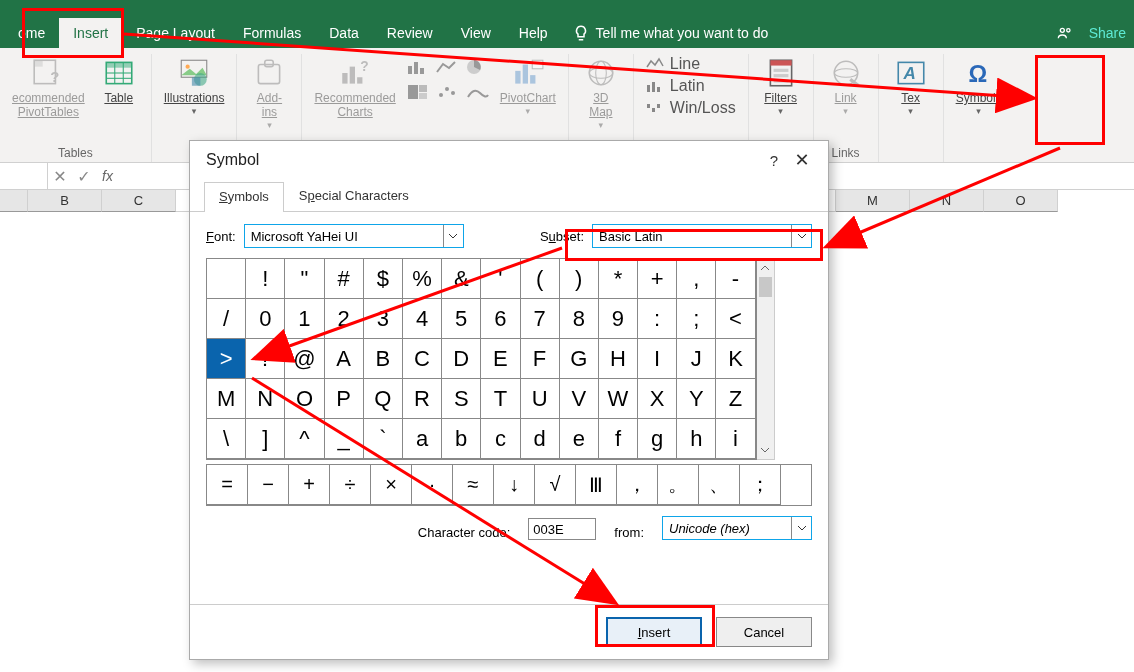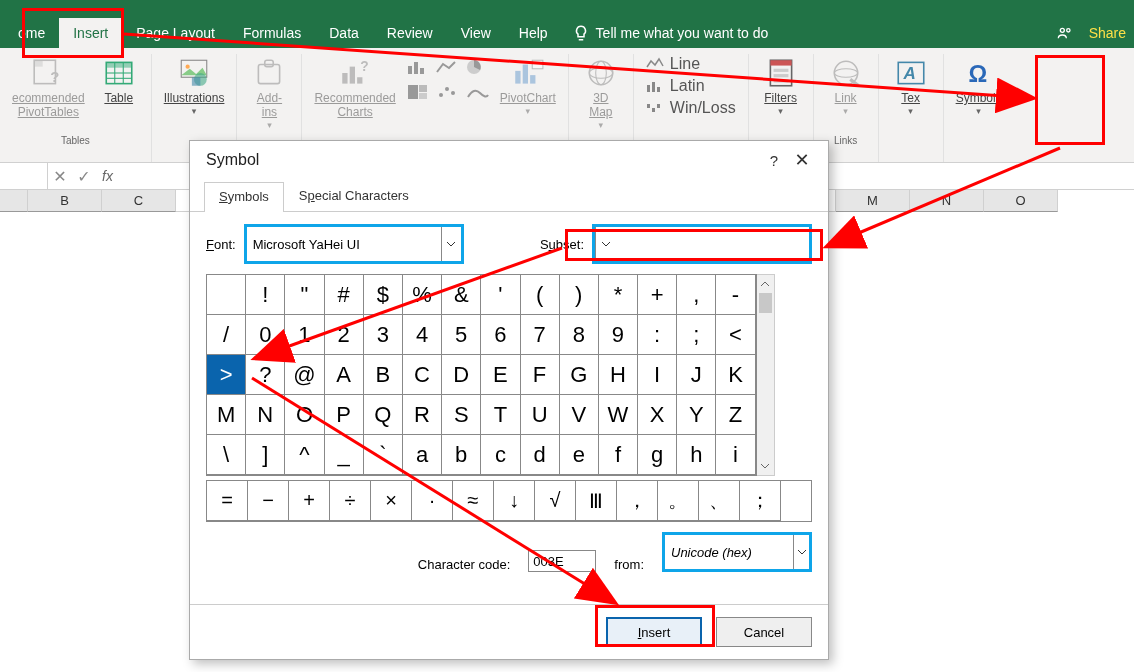--- a/index.html
+++ b/index.html
@@ -5,29 +5,29 @@
   * { box-sizing: border-box; margin: 0; padding: 0; font-family: "Segoe UI", Tahoma, sans-serif; }
   body { background: #fff; width: 1134px; height: 672px; overflow: hidden; position: relative; }
   
   .titlebar { height: 18px; background: #217346; }
   
   .tabs { display: flex; align-items: center; background: #217346; height: 30px; padding-left: 4px; }
   .tab { height: 30px; padding: 0 14px; display: flex; align-items: center; color: #fff; font-size: 14px; cursor: pointer; }
   .tab.active { background: #f3f2f1; color: #217346; }
   .tellme { display: flex; align-items: center; color: #fff; font-size: 14px; margin-left: 10px; gap: 6px; }
   .tellme svg { width: 18px; height: 18px; }
-  .share { margin-left: auto; display: flex; align-items: center; gap: 16px; color: #fde047; font-size: 14px; padding: 0 8px; }
+  .share { margin-left: auto; display: flex; align-items: center; gap: 16px; color: #5eead4; font-size: 14px; padding: 0 8px; }
   
   .ribbon { height: 115px; background: #f3f2f1; border-bottom: 1px solid #d0d0d0; display: flex; align-items: flex-start; padding-top: 6px; }
   .rgroup { display: flex; flex-direction: column; align-items: center; padding: 0 8px; height: 108px; border-right: 1px solid #e1e1e1; position: relative; }
   .rgroup-btns { display: flex; gap: 6px; align-items: flex-start; flex: 1; }
   .rbtn { display: flex; flex-direction: column; align-items: center; justify-content: flex-start; padding: 2px 4px; min-width: 48px; text-align: center; }
   .rbtn.disabled { opacity: 0.5; }
   .rbtn-label { font-size: 12px; color: #444; margin-top: 2px; line-height: 1.15; text-decoration: underline; }
-  .rgroup-label { font-size: 10px; color: #666; text-align: center; padding-bottom: 16px; }
+  .rgroup-label { font-size: 12px; color: #666; text-align: center; padding-bottom: 2px; }
   .ricon { width: 34px; height: 34px; display: flex; align-items: center; justify-content: center; }
   .ricon svg { width: 100%; height: 100%; }
   .spark-col { display: flex; flex-direction: column; gap: 2px; font-size: 16px; color: #555; }
   .spark-row { display: flex; align-items: center; gap: 6px; padding: 1px 4px; }
   .spark-row svg { width: 18px; height: 14px; }
   
   .fbar { height: 27px; border-bottom: 1px solid #d0d0d0; display: flex; align-items: center; background: #fff; }
   .fbar .btn { width: 24px; text-align: center; color: #888; }
   .fbar .fx { font-style: italic; font-size: 14px; color: #666; padding: 0 6px; }
   .fbar .name { width: 48px; border-right: 1px solid #d0d0d0; height: 100%; }
@@ -43,21 +43,21 @@
   .dlg-title .spacer { flex:1; }
   .dlg-title .q, .dlg-title .x { width: 28px; text-align: center; font-size: 15px; color: #333; cursor: pointer; }
   .dlg-title .x { font-size: 18px; }
   .dlg-tabs { display: flex; padding: 0 14px; gap: 0; border-bottom: 1px solid #ccc; }
   .dtab { padding: 6px 14px 8px; font-size: 13px; color: #333; border: 1px solid transparent; border-bottom: none; cursor: pointer; }
   .dtab.active { border-color: #ccc; background: #fff; position: relative; top: 1px; }
   .dtab .ul { text-decoration: underline; }
   .dlg-body { padding: 12px 16px 10px; flex: 1; display: flex; flex-direction: column; }
   .row-ctrl { display: flex; align-items: center; gap: 8px; margin-bottom: 10px; font-size: 13px; }
   .row-ctrl label .ul { text-decoration: underline; }
-  .combo { display: flex; align-items: center; border: 3px solid #0ea5e9; background: #fff; height: 40px; }
+  .combo { display: flex; align-items: center; border: 1px solid #0ea5e9; background: #fff; height: 24px; }
   .combo input { border: none; padding: 0 6px; font-size: 13px; height: 100%; outline: none; background: transparent; }
   .combo .dd { width: 20px; height: 100%; border-left: 1px solid #888; display: flex; align-items: center; justify-content: center; }
   .combo .dd svg { width: 10px; height: 6px; }
   
   .char-grid-wrap { display: flex; }
   .char-grid { border: 1px solid #888; display: grid; grid-template-columns: repeat(14, 39.2px); grid-auto-rows: 40px; }
   .cgcell { border-right: 1px solid #888; border-bottom: 1px solid #888; display: flex; align-items: center; justify-content: center; font-size: 22px; font-family: "Microsoft YaHei UI", sans-serif; cursor: pointer; }
   .cgcell.selected { background: #0a64ad; color: #fff; }
   .vscroll { width: 18px; background: #f0f0f0; border: 1px solid #ccc; border-left: none; display: flex; flex-direction: column; }
   .vsbtn { height: 18px; display: flex; align-items: center; justify-content: center; }
@@ -393,20 +393,21 @@
         <input style="width: 198px;" value="Microsoft YaHei UI">
         <div class="dd">
             <svg viewBox="0 0 10 6">
               <path d="M1 1 L5 5 L9 1" fill="none" stroke="#333"></path>
             </svg>
           </div>
       </div>
       <span style="flex:1"></span>
       <label>S<span class="ul">u</span>bset:</label>
       <div class="combo" style="width:220px">
+        <input style="width: 198px;" value="Basic Latin">
         <div class="dd">
             <svg viewBox="0 0 10 6">
               <path d="M1 1 L5 5 L9 1" fill="none" stroke="#333"></path>
             </svg>
           </div>
       </div>
     </div>
 
     <div class="char-grid-wrap">
       <div class="char-grid" id="chargrid">

